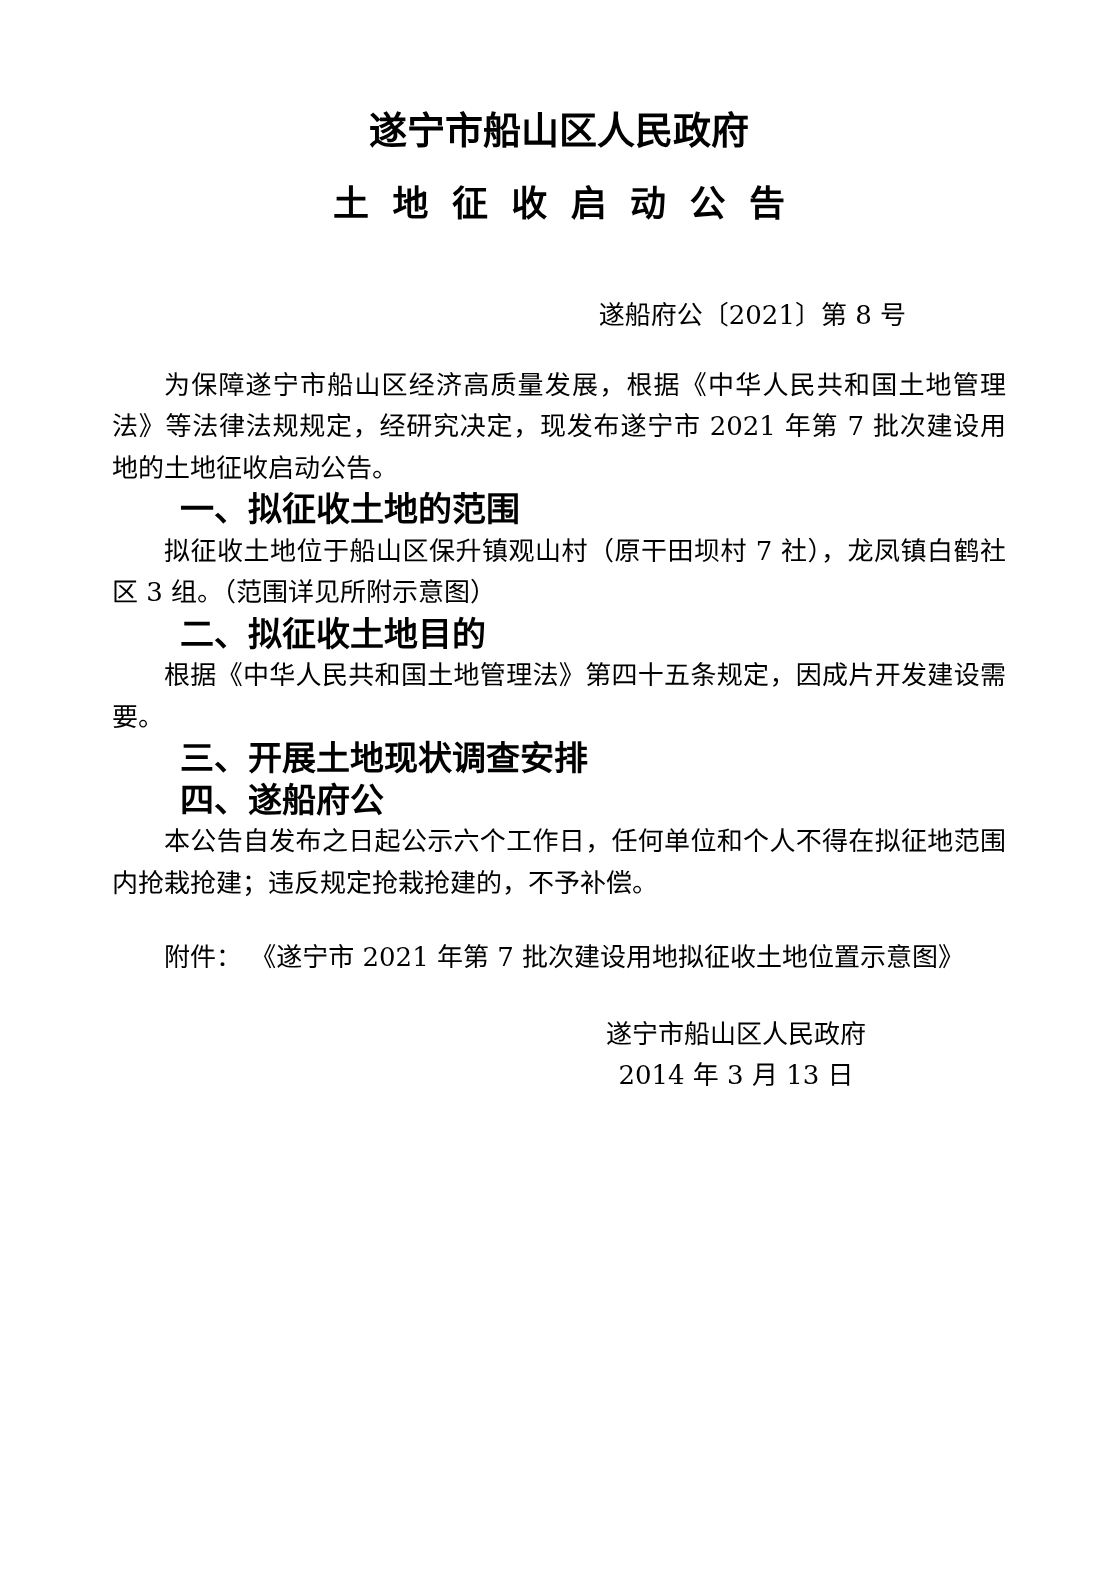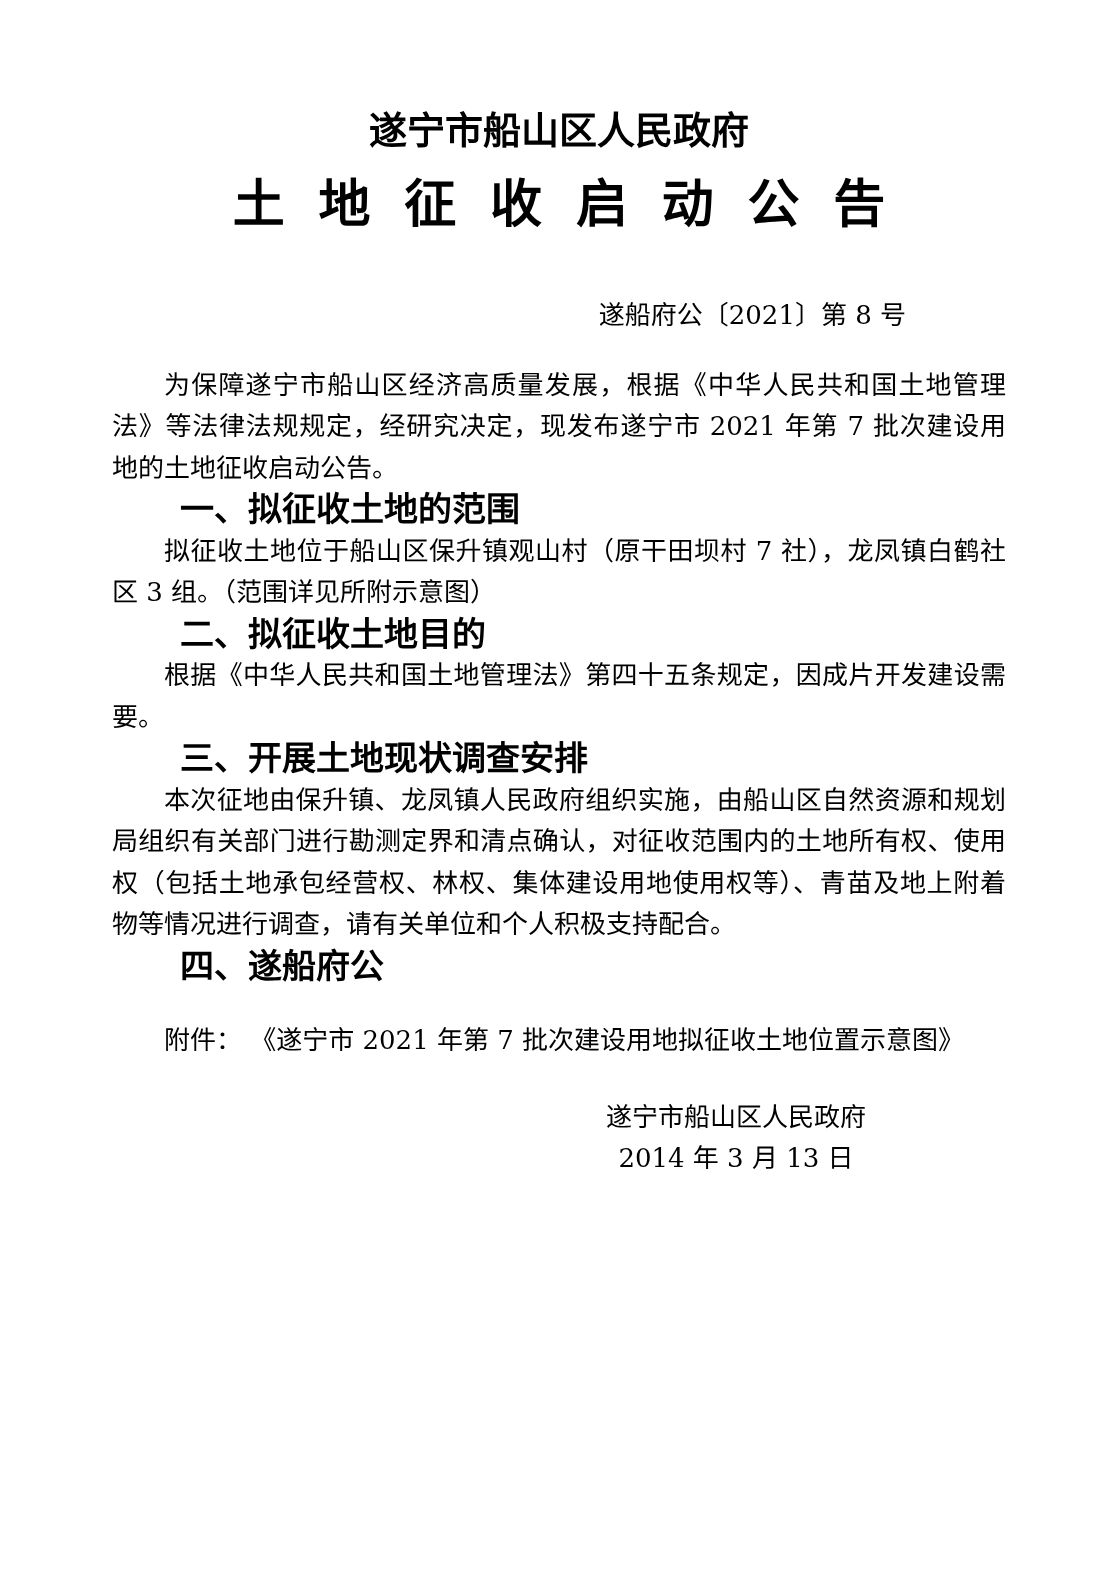--- a/index.html
+++ b/index.html
@@ -32,21 +32,21 @@
     font-size: 38px;
     line-height: 46px;
     color: #000000;
   }
 
   .main-title {
     margin-top: 26px;
     text-align: center;
     font-family: "DejaVu Sans", "Liberation Sans", sans-serif;
     font-weight: 800;
-    font-size: 52px;
+    font-size: 36px;
     line-height: 48px;
     letter-spacing: 0.65em;
     padding-left: 0.65em; 
     color: #000000;
   }
 
   
   .doc-number {
     margin-top: 67px;
     font-family: "DejaVu Serif", "Liberation Serif", serif;
@@ -111,23 +111,23 @@
 
       <p class="para intro">为保障遂宁市船山区经济高质量发展，根据《中华人民共和国土地管理法》等法律法规规定，经研究决定，现发布遂宁市 2021 年第 7 批次建设用地的土地征收启动公告。</p>
 
       <p class="section-heading">一、拟征收土地的范围</p>
       <p class="para">拟征收土地位于船山区保升镇观山村（原干田坝村 7 社），龙凤镇白鹤社区 3 组。（范围详见所附示意图）</p>
 
       <p class="section-heading">二、拟征收土地目的</p>
       <p class="para">根据《中华人民共和国土地管理法》第四十五条规定，因成片开发建设需要。</p>
 
       <p class="section-heading">三、开展土地现状调查安排</p>
-      <p class="para">本次征地由保升镇、龙凤镇人民政府组织实施，由船山区自然资源和规划局组织有关部门进行勘测定界和清点确认，对征收范围内的土地所有权、使用权（包括土地承包经营权、林权、集体建设用地使用权等）、青苗及地上附着物等情况进行调查，请有关单位和个人积极支持配合。</p>
 
       <p class="section-heading">四、遂船府公</p>
+      <p class="para">本公告自发布之日起公示六个工作日，任何单位和个人不得在拟征地范围内抢栽抢建；违反规定抢栽抢建的，不予补偿。</p>
 
       <p class="attachment">附件： 《遂宁市 2021 年第 7 批次建设用地拟征收土地位置示意图》</p>
 
       <div class="signature-block">
         <div>遂宁市船山区人民政府</div>
         <div>2014 年 3 月 13 日</div>
       </div>
 
     </div>
   </div>

